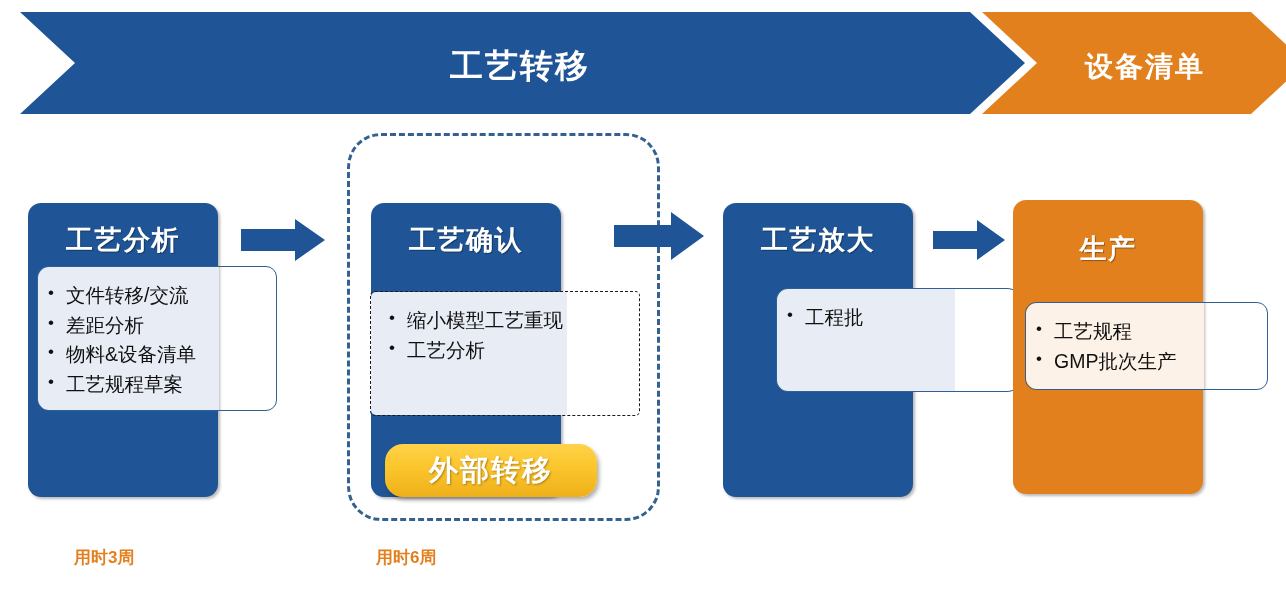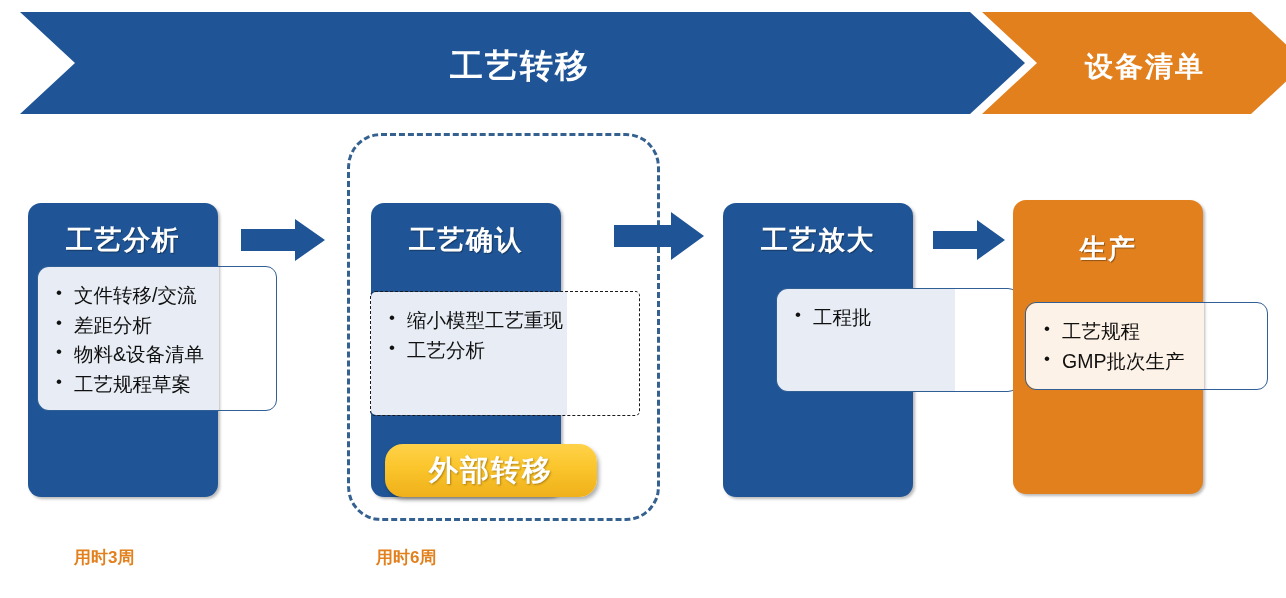--- a/index.html
+++ b/index.html
@@ -45,21 +45,21 @@
     white-space: nowrap;
   }
 
   
   .bullets {
     position: absolute;
     border-radius: 11px;
     padding: 14px 10px 10px 16px;
     font-size: 19.5px; color: #101010; line-height: 1.52;
   }
-  .bullets.solid   { border: 1.4px solid #2f5f95; background: rgba(255,255,255,0.0); }
+  .bullets.solid   { border: 1.4px solid #2f5f95; background: rgba(255,255,255,0.0); padding-left: 8px; }
   .bullets.dashed  { border: 1.6px dashed #1a1a1a; border-radius: 5px; }
   .bullets .sheen {
     position: absolute; left: 0; top: 0; bottom: 0;
     border-radius: 11px 0 0 11px;
     pointer-events: none;
   }
   .bullets ul { list-style: none; position: relative; }
   .bullets li { position: relative; padding-left: 20px; white-space: nowrap; }
   .bullets li::before {
     content: "\2022"; position: absolute; left: 2px; top: -1px;

